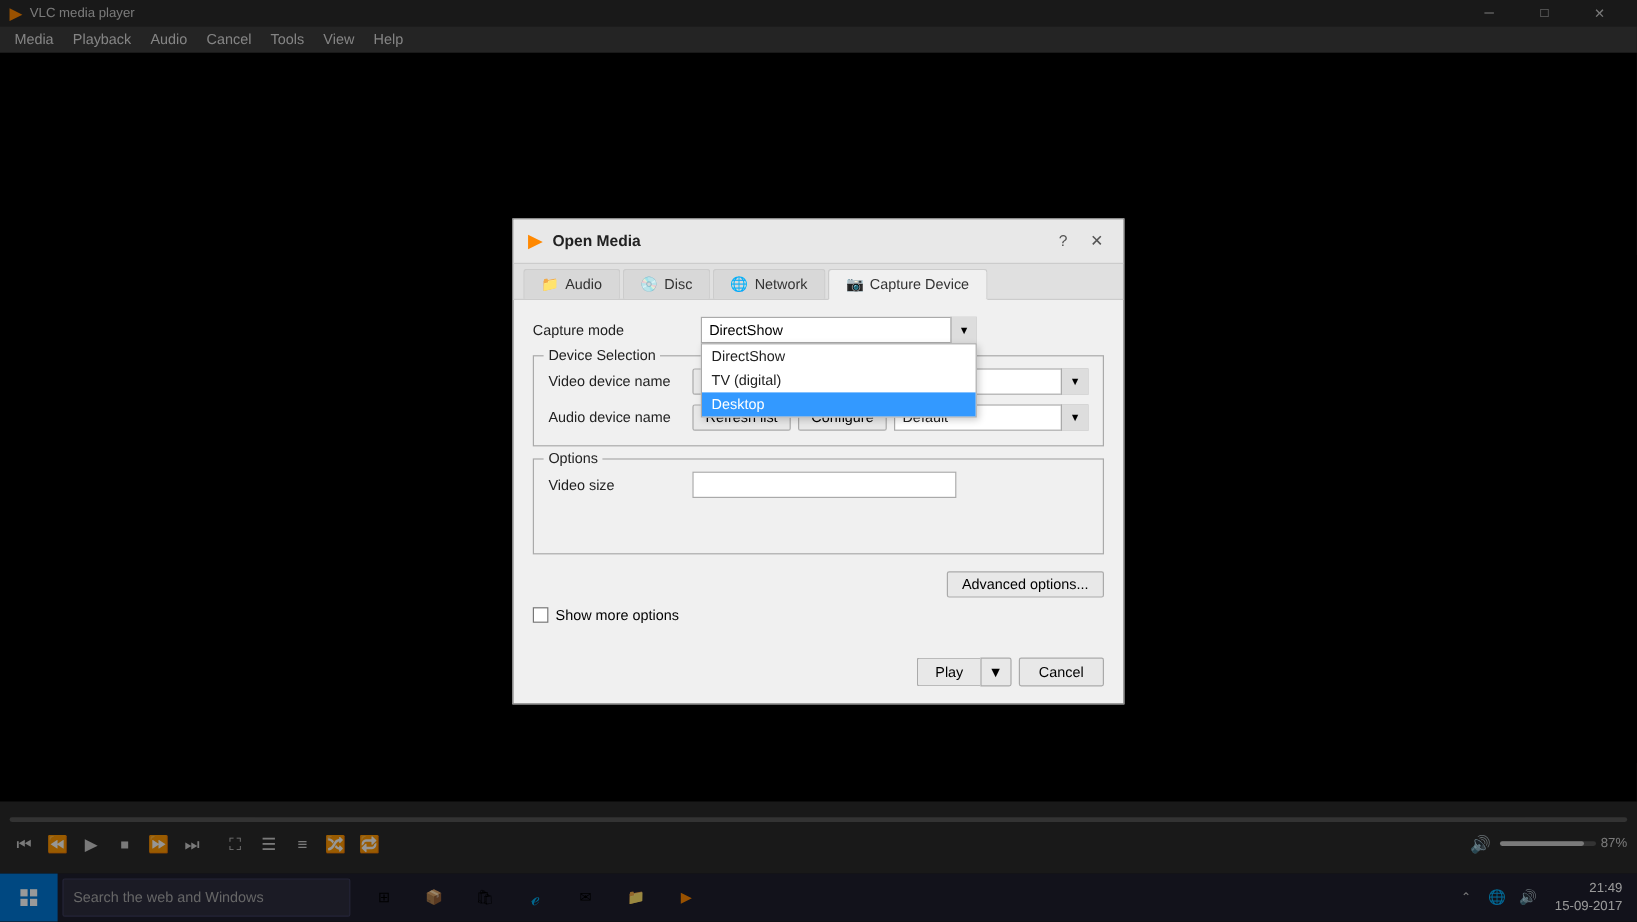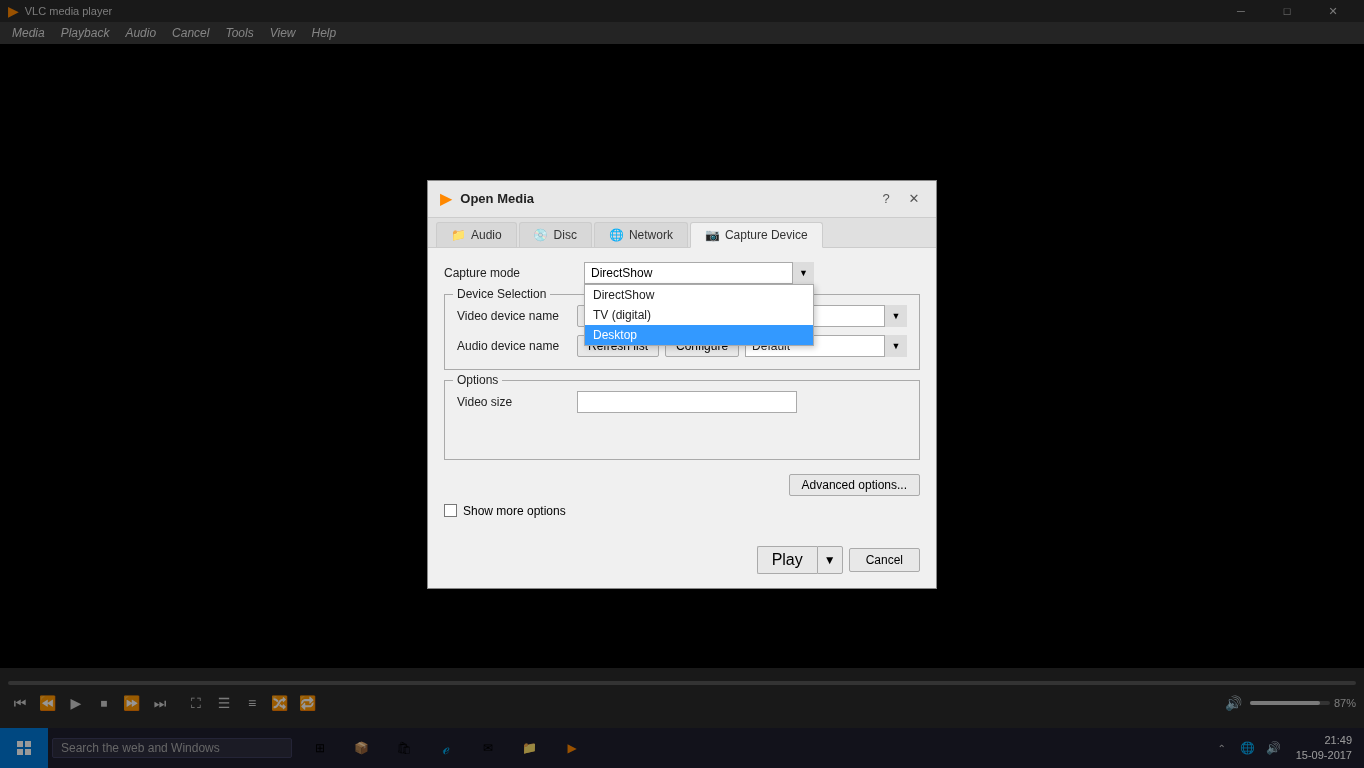--- a/index.html
+++ b/index.html
@@ -30,21 +30,21 @@
       height: 40px;
       background: #0078d7;
       display: flex;
       align-items: center;
       justify-content: center;
       cursor: pointer;
     }
     .taskbar-start svg { width: 16px; height: 16px; fill: white; }
     .taskbar-search {
       flex: 0 0 240px;
-      height: 20px;
+      height: 32px;
       background: #2d2d3f;
       border: 1px solid #3d3d5c;
       border-radius: 2px;
       margin: 0 4px;
       display: flex;
       align-items: center;
       padding: 0 8px;
       color: #aaa;
       font-size: 12px;
     }
@@ -118,21 +118,20 @@
       padding: 0 4px;
       color: #ddd;
       font-size: 12px;
     }
     .menu-item {
       padding: 2px 8px;
       cursor: pointer;
       height: 22px;
       display: flex;
       align-items: center;
-      font-style: italic;
     }
 
     
     .player-area {
       position: absolute;
       top: 44px;
       left: 0;
       width: 100%;
       height: calc(768px - 44px - 60px - 40px);
       background: #000;
@@ -439,21 +438,21 @@
     }
     .play-split {
       display: flex;
       gap: 0;
     }
     .play-main {
       padding: 4px 14px;
       border: 1px solid #aaa;
       border-right: none;
       background: #e8e8e8;
-      font-size: 16px;
+      font-size: 12px;
       cursor: pointer;
       border-radius: 2px 0 0 2px;
     }
     .play-arrow {
       padding: 4px 6px;
       border: 1px solid #aaa;
       background: #e8e8e8;
       font-size: 12px;
       cursor: pointer;
       border-radius: 0 2px 2px 0;

